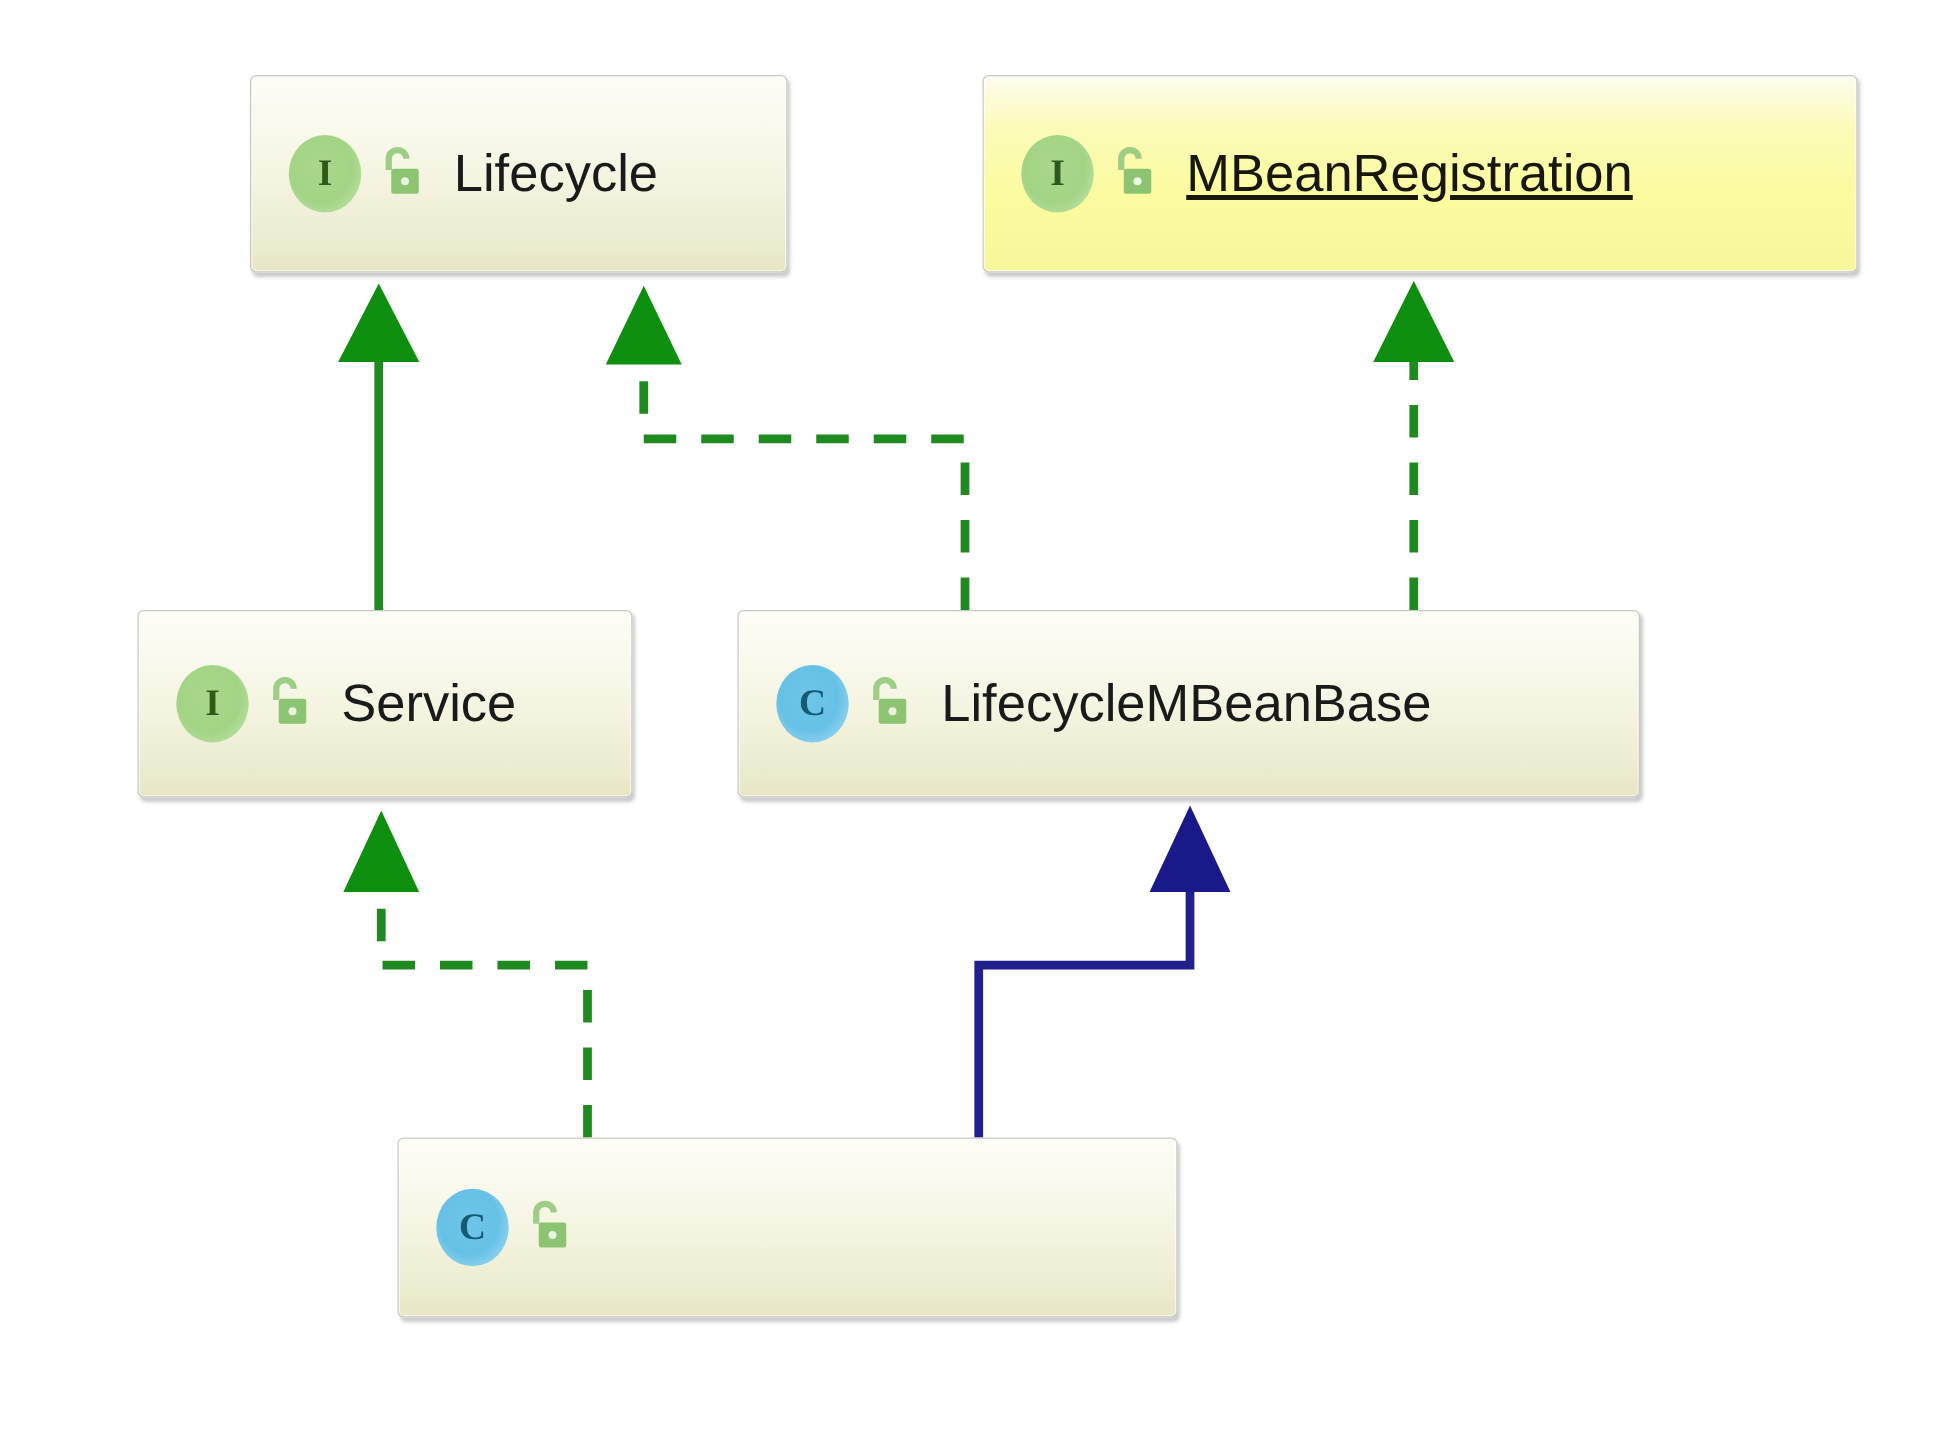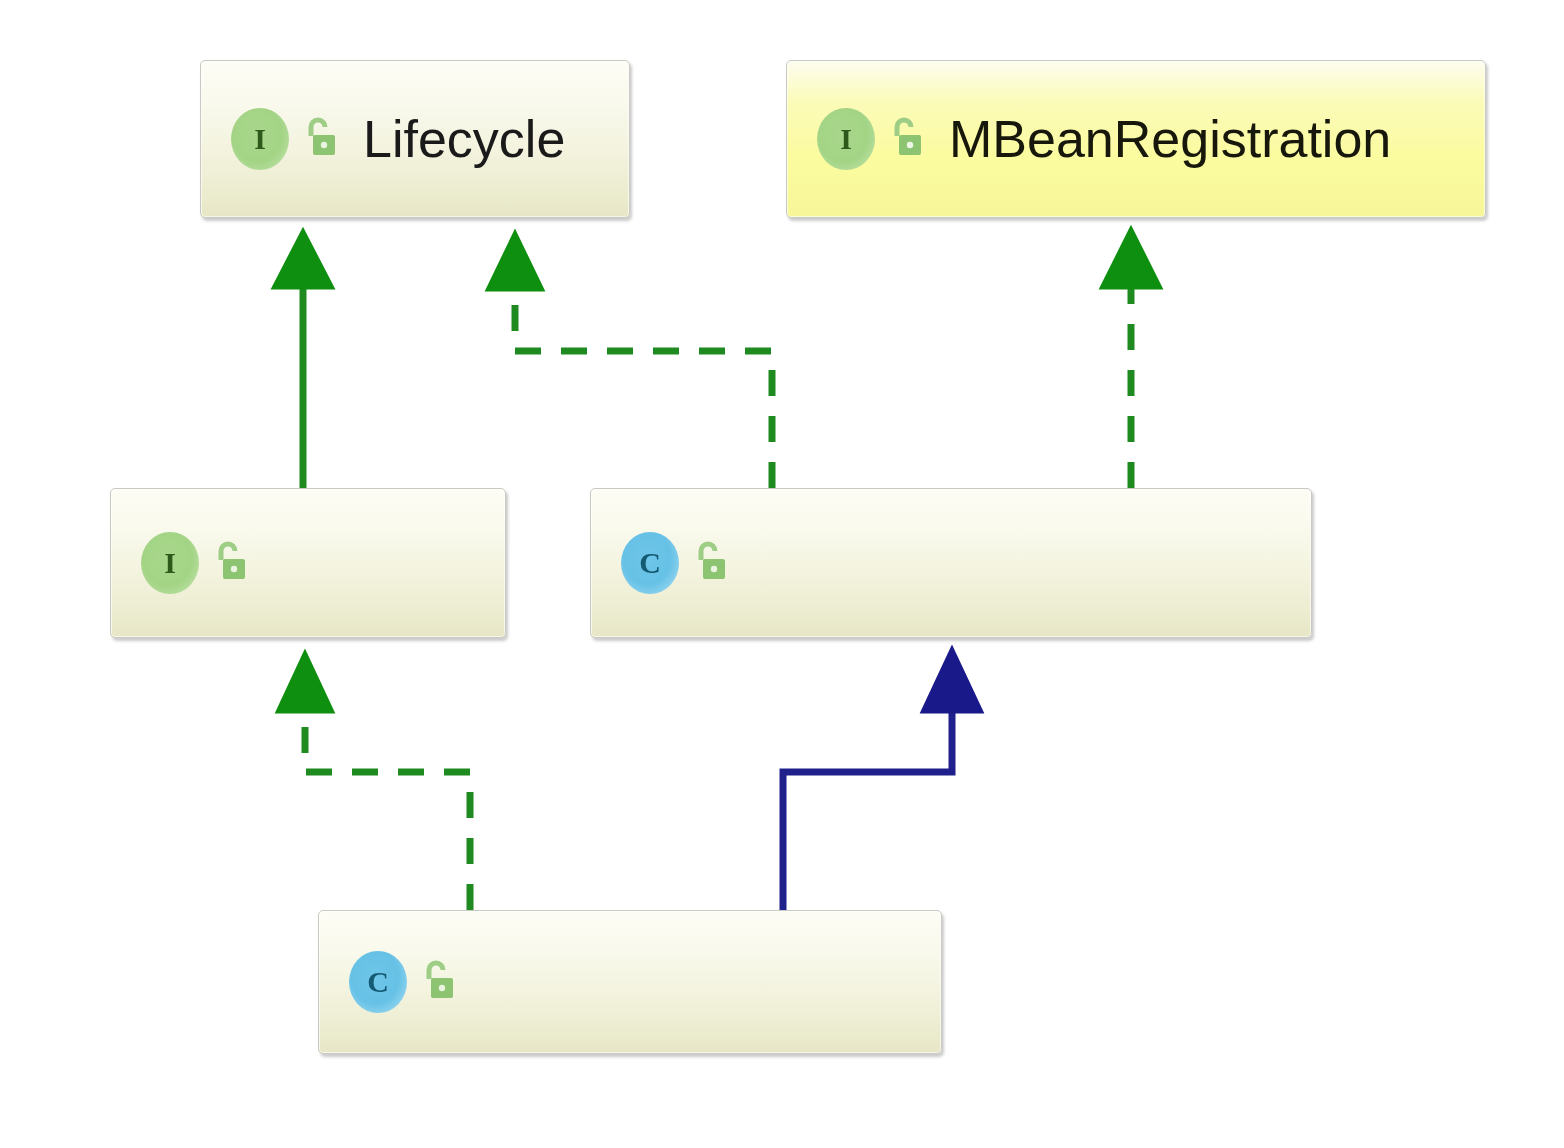--- a/index.html
+++ b/index.html
@@ -97,27 +97,28 @@
   .icon-padlock {
     width: 40px;
     height: 46px;
     margin-left: 12px;
     flex: 0 0 auto;
     display: block;
   }
   .node-label {
     margin-left: 22px;
     font-family: "Liberation Sans", sans-serif;
-    font-size: 52px;
+    font-size: 42px;
     color: #1a1a1a;
     white-space: nowrap;
     line-height: 1;
   }
   .node.theme-highlight .node-label {
     color: #17170b;
+    text-decoration: underline;
   }
 </style>
 </head>
 <body>
 
 <div id="diagram-canvas">
 
   <svg id="edge-layer" viewBox="0 0 1564 1148" width="1564" height="1148" xmlns="http://www.w3.org/2000/svg">
 
     <g>
@@ -178,33 +179,35 @@
     <div class="node-icons">
       <span class="icon-interface">
         <span class="glyph">I</span>
       </span>
       <svg class="icon-padlock" viewBox="0 0 40 46" xmlns="http://www.w3.org/2000/svg">
         <path d="M10 20 L10 11 a7 7 0 0 1 14 0" fill="none" stroke="#9ecd86" stroke-width="5"></path>
         <rect x="12" y="19" width="22" height="20" rx="2" fill="#8cc472"></rect>
         <circle cx="23" cy="29" r="3.2" fill="#e9f3df"></circle>
       </svg>
     </div>
+    <span class="node-label">Service</span>
   </div>
 
   <div class="node theme-normal" style="left:590px; top:488px; width:722px; height:150px;">
     <div class="node-icons">
       <span class="icon-class">
         <span class="glyph">C</span>
       </span>
       <svg class="icon-padlock" viewBox="0 0 40 46" xmlns="http://www.w3.org/2000/svg">
         <path d="M10 20 L10 11 a7 7 0 0 1 14 0" fill="none" stroke="#9ecd86" stroke-width="5"></path>
         <rect x="12" y="19" width="22" height="20" rx="2" fill="#8cc472"></rect>
         <circle cx="23" cy="29" r="3.2" fill="#e9f3df"></circle>
       </svg>
     </div>
+    <span class="node-label">LifecycleMBeanBase</span>
   </div>
 
   <div class="node theme-normal" style="left:318px; top:910px; width:624px; height:144px;">
     <div class="node-icons">
       <span class="icon-class">
         <span class="glyph">C</span>
       </span>
       <svg class="icon-padlock" viewBox="0 0 40 46" xmlns="http://www.w3.org/2000/svg">
         <path d="M10 20 L10 11 a7 7 0 0 1 14 0" fill="none" stroke="#9ecd86" stroke-width="5"></path>
         <rect x="12" y="19" width="22" height="20" rx="2" fill="#8cc472"></rect>

